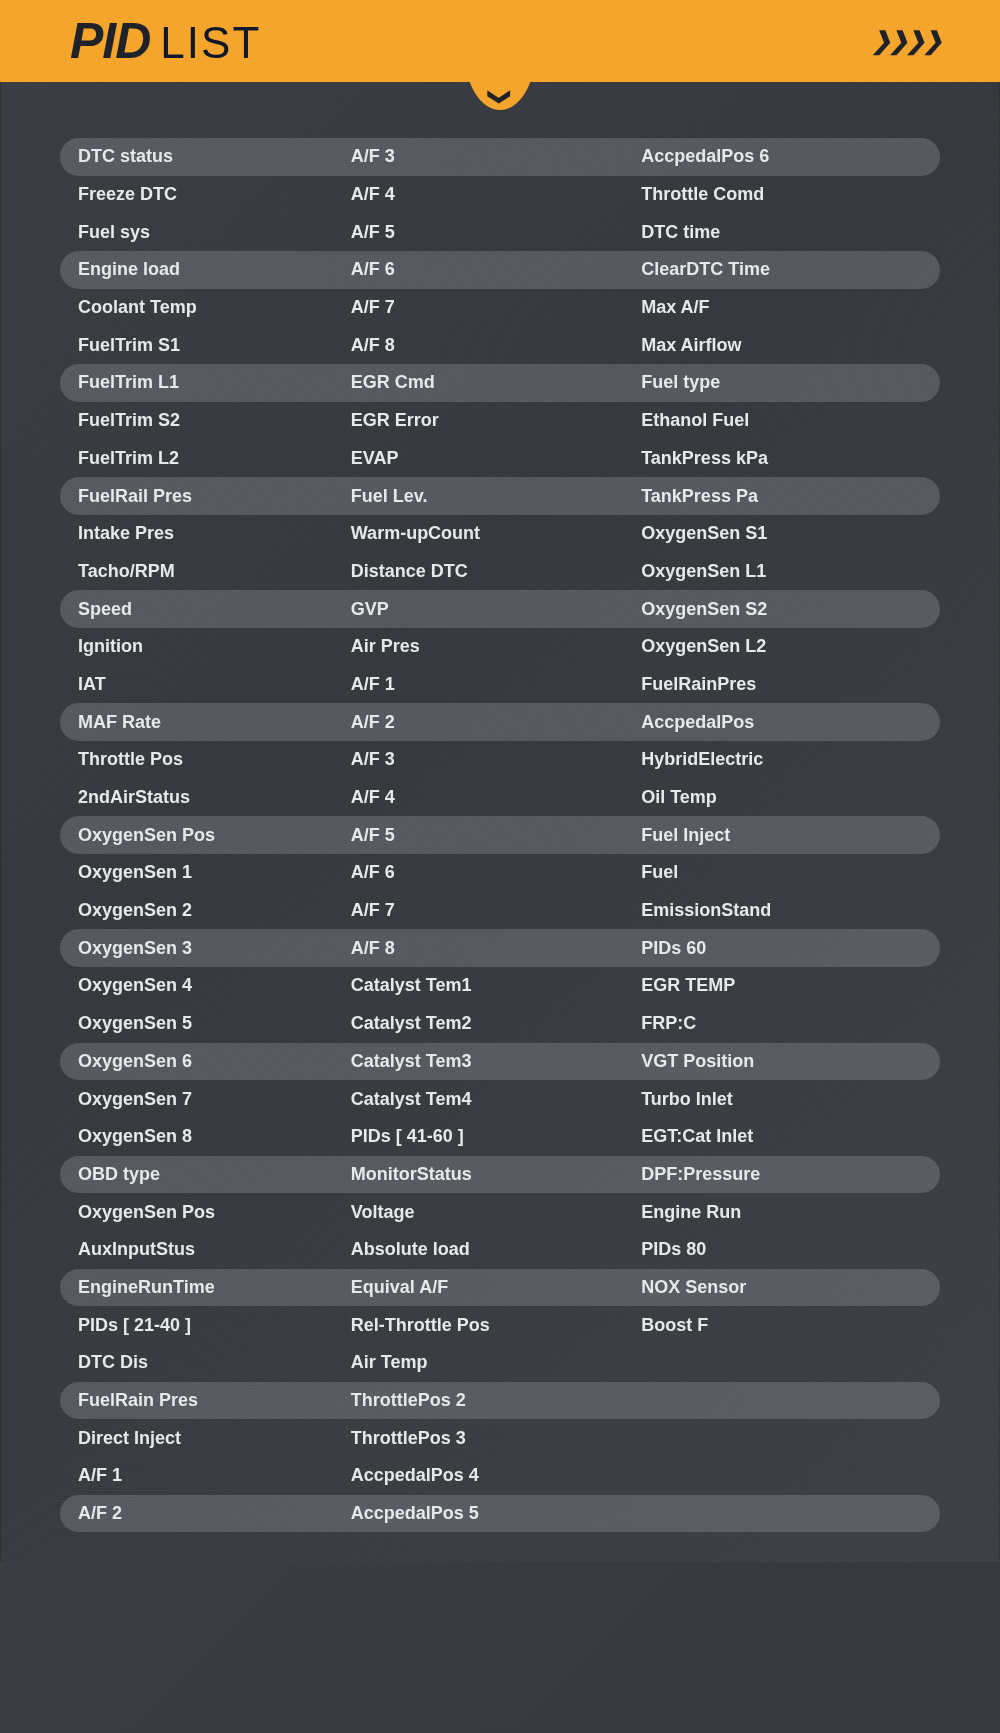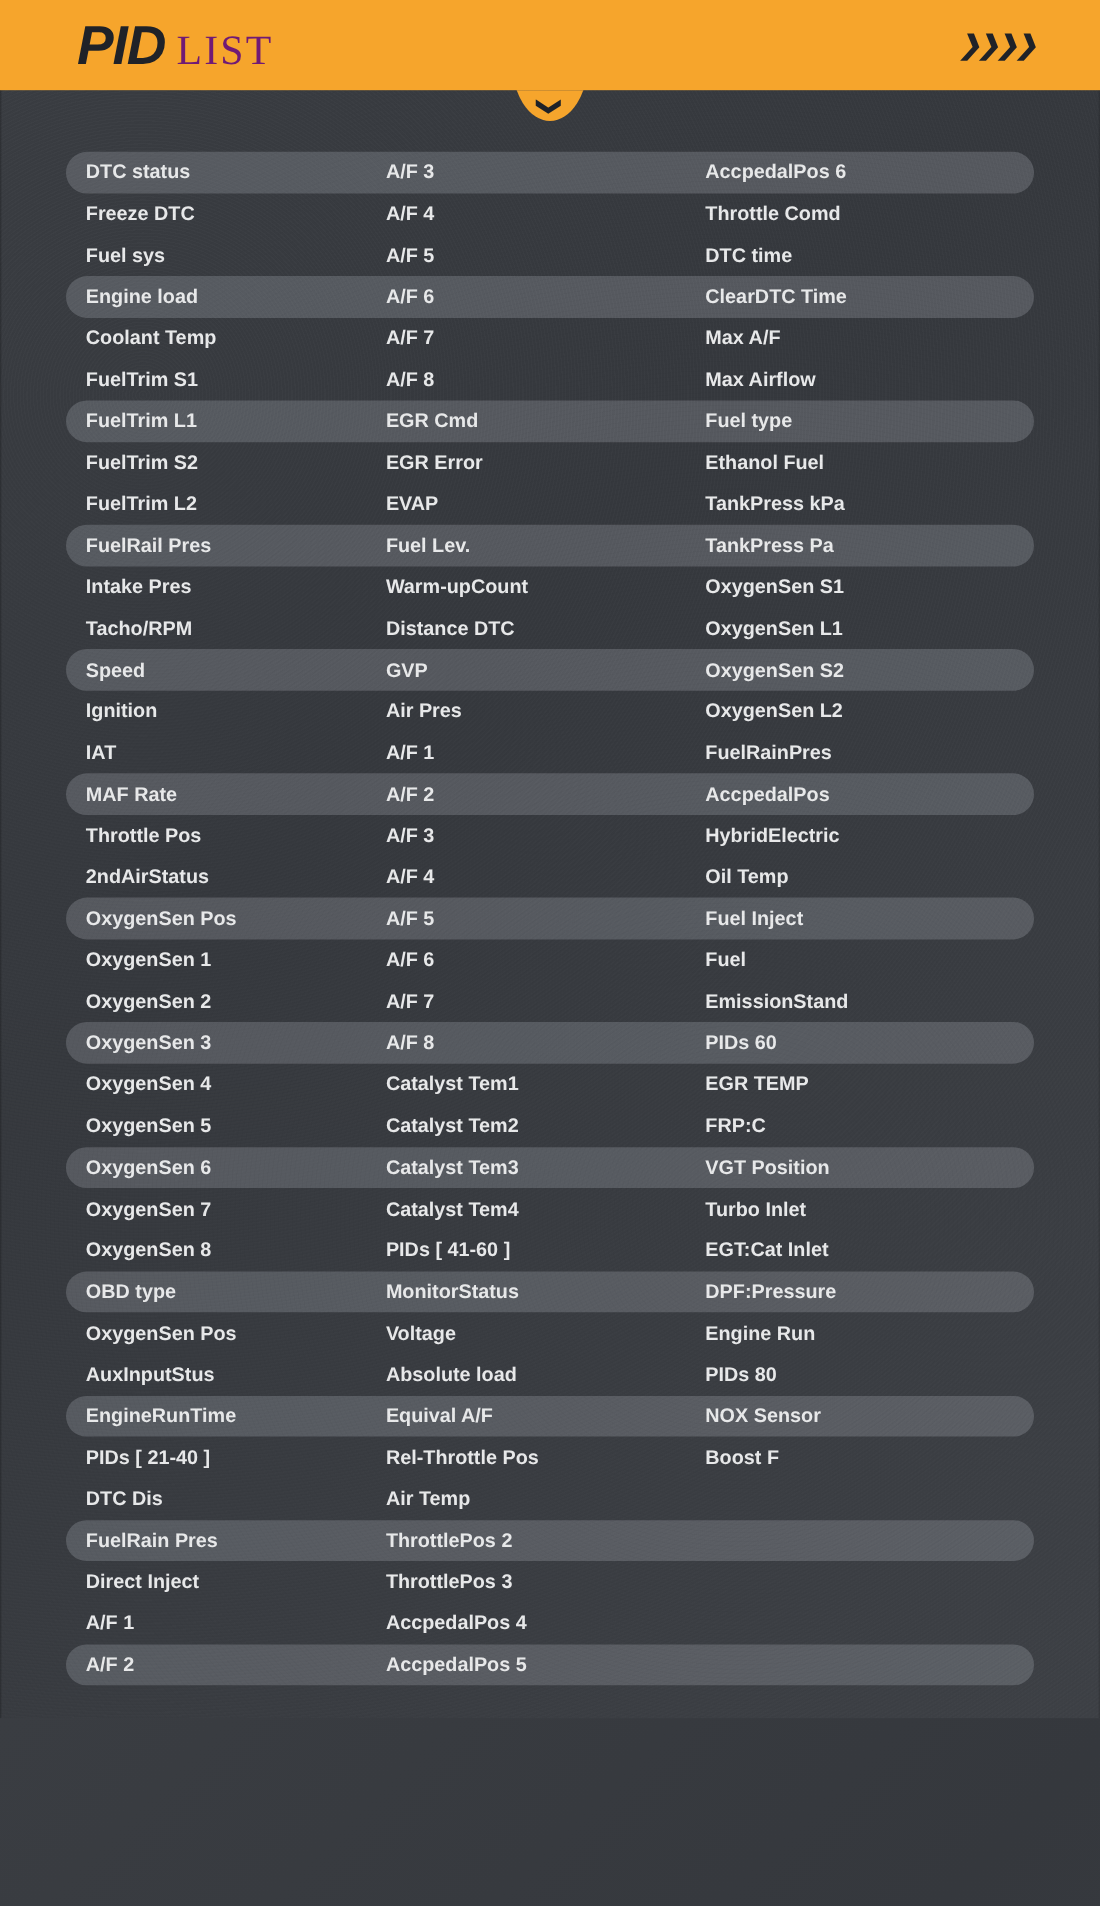--- a/index.html
+++ b/index.html
@@ -36,25 +36,24 @@
       gap: 10px;
     }
     .pid-text {
       font-size: 50px;
       font-weight: 900;
       color: #1f2228;
       letter-spacing: -1px;
       font-style: italic;
     }
     .list-text {
-      font-size: 38px;
+      font-size: 44px;
       font-weight: 400;
-      color: #701a75;
+      color: #0f172a;
       letter-spacing: 2px;
-      font-family: Liberation Serif, serif;
     }
     .chevrons {
       color: #1f2228;
       font-size: 24px;
       font-weight: 900;
       letter-spacing: -3px;
       font-style: italic;
     }
     .notch {
       position: absolute;

